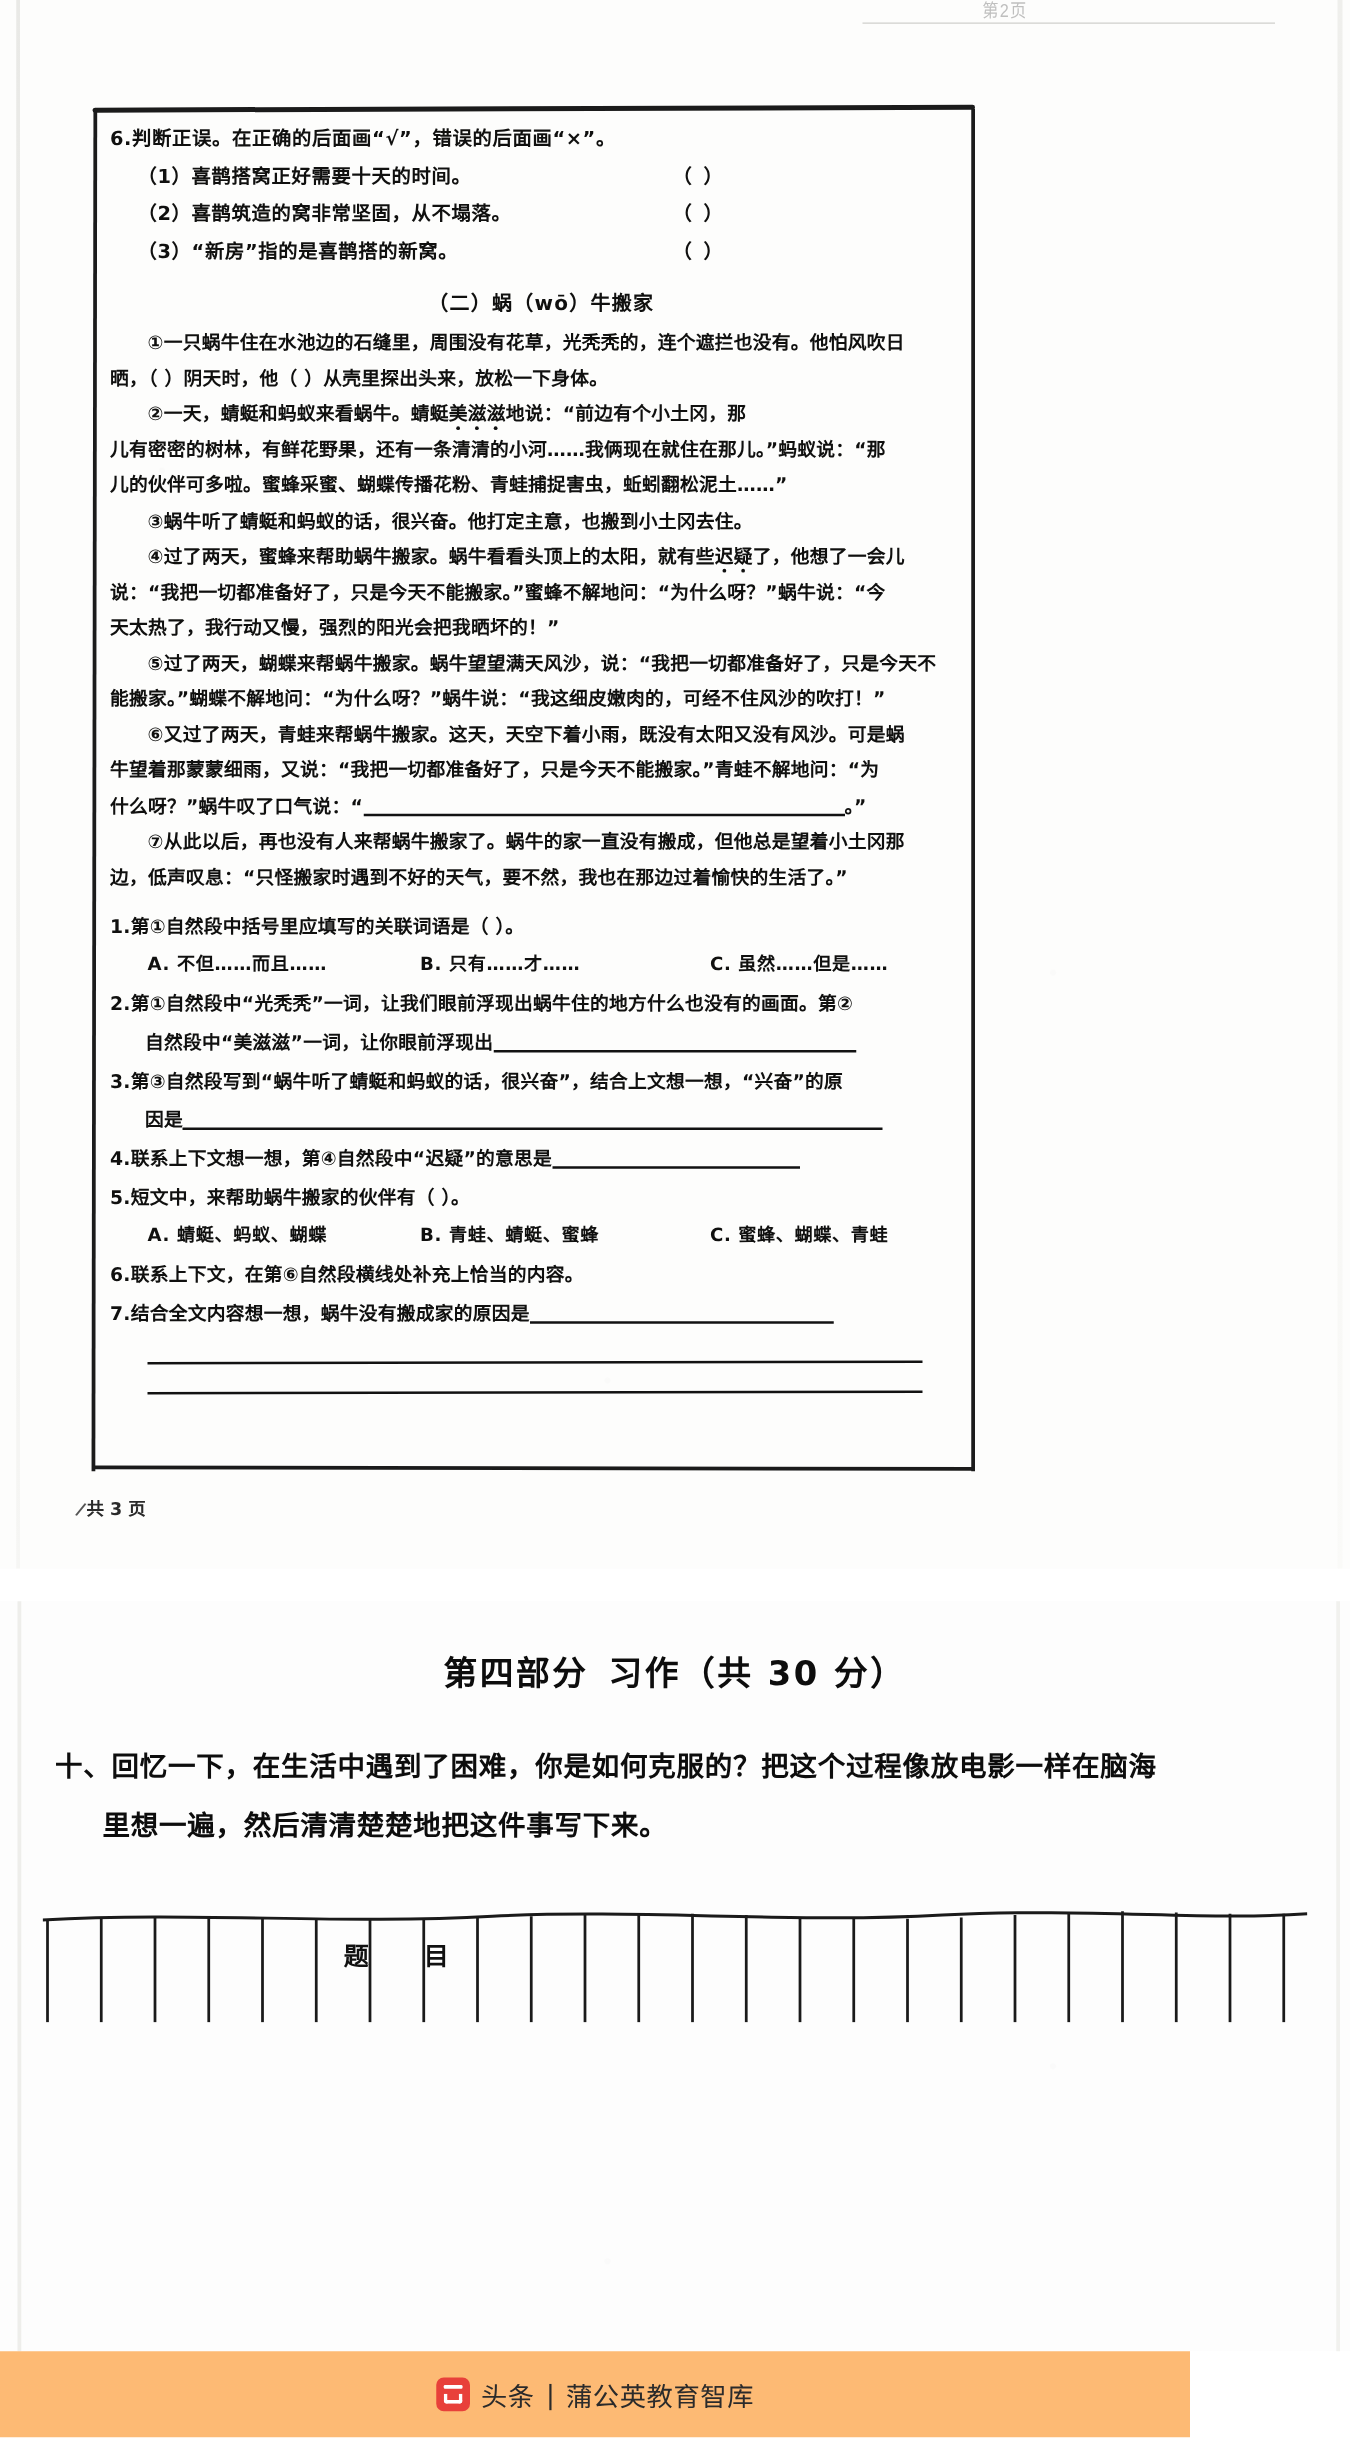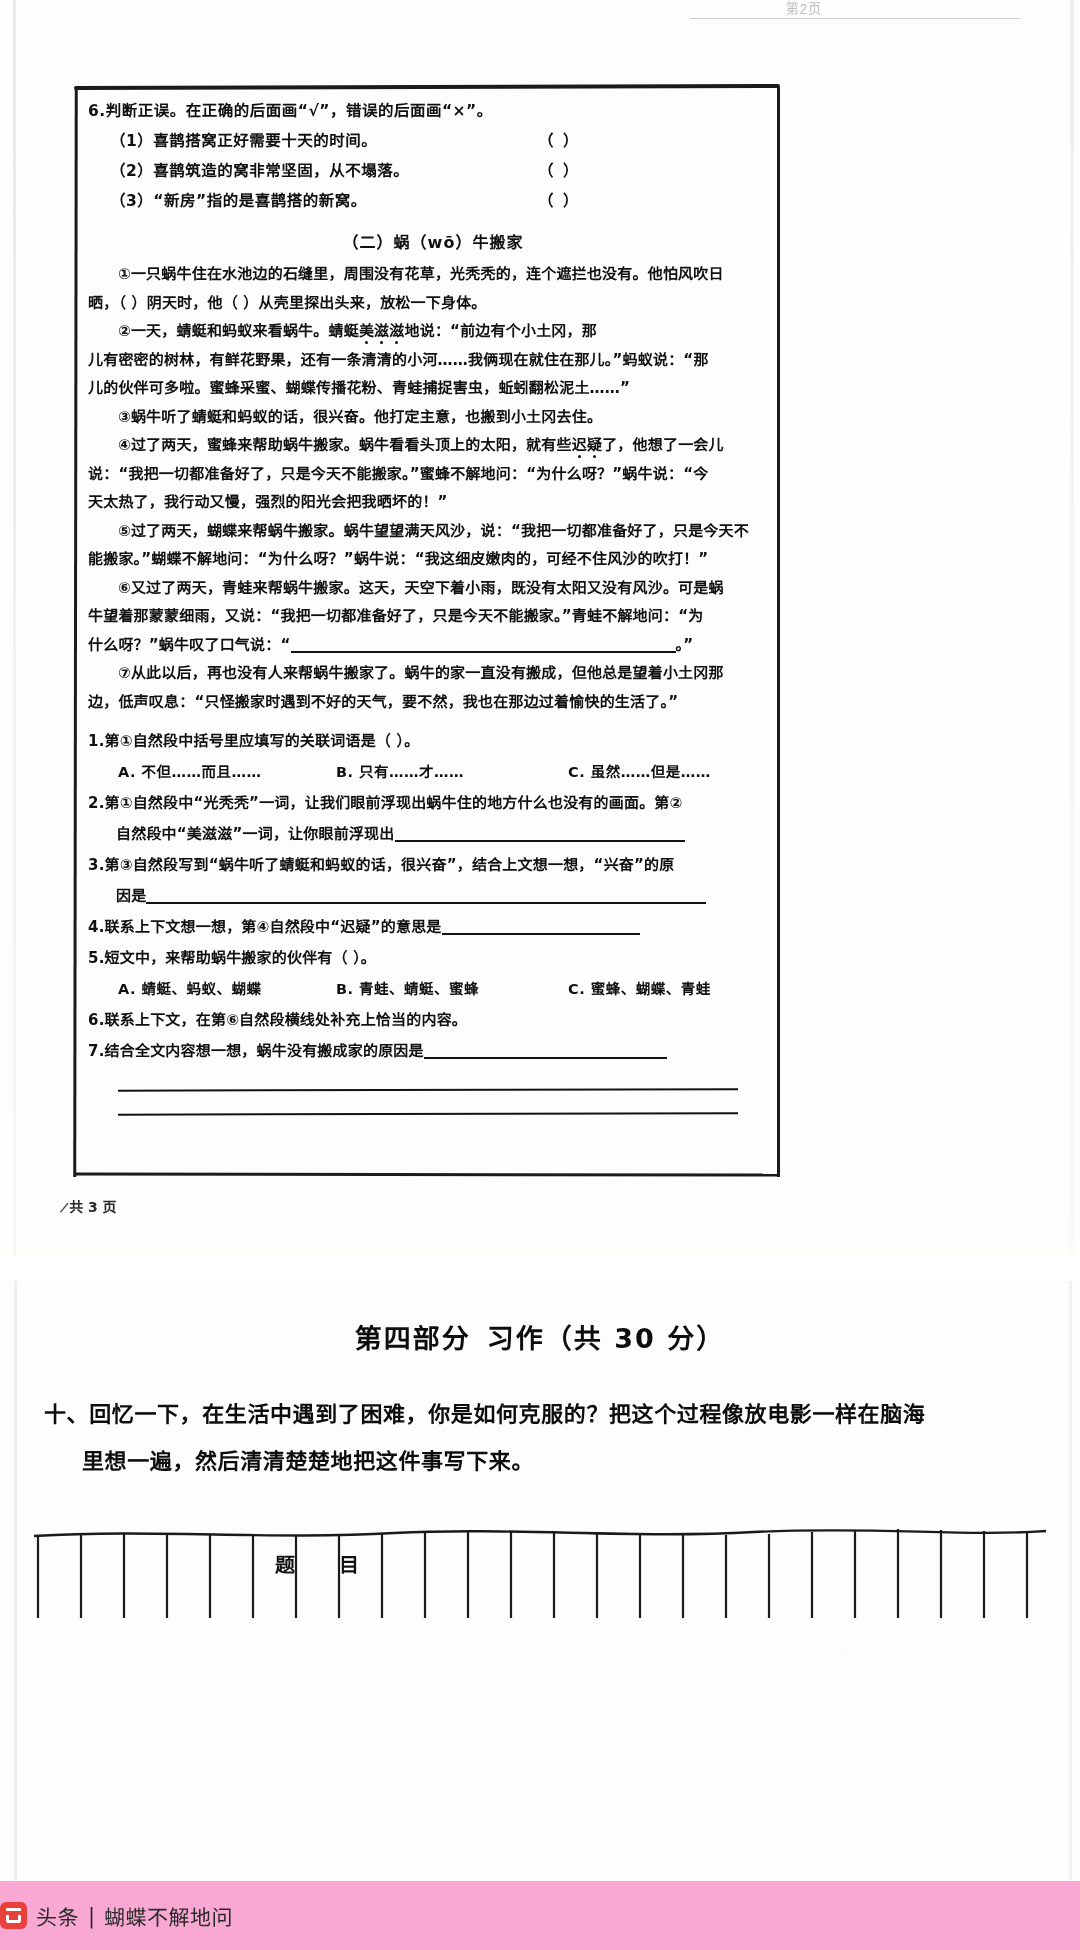--- a/index.html
+++ b/index.html
@@ -254,24 +254,25 @@
     color:#111;
     font-family:"DejaVu Sans","Liberation Sans",sans-serif;
     font-weight:700;
     letter-spacing:44px;
   }
 
   
   .wm{
     position:absolute;
     left:0; top:1881px;
-    width:1080px; height:69px;
-    background:#f9a8d4;
+    width:952px; height:69px;
+    background:#fdba74;
     display:flex;
     align-items:center;
+    justify-content:center;
   }
   .wm-inner{
     display:flex;
     align-items:center;
     gap:9px;
     font-family:"DejaVu Sans","Liberation Sans",sans-serif;
   }
   .wm-logo{
     width:27px; height:27px;
     border-radius:6px;
@@ -462,17 +463,17 @@
     <div class="title-cell">题目</div>
 
     <div class="noise"></div>
   </div>
 
   <div class="wm">
     <div class="wm-inner">
       <span class="wm-logo"></span>
       <span class="wm-text">头条</span>
       <span class="wm-sep">|</span>
-      <span class="wm-text">蝴蝶不解地问</span>
+      <span class="wm-text">蒲公英教育智库</span>
     </div>
   </div>
 
 </div>
 
 </body></html>

